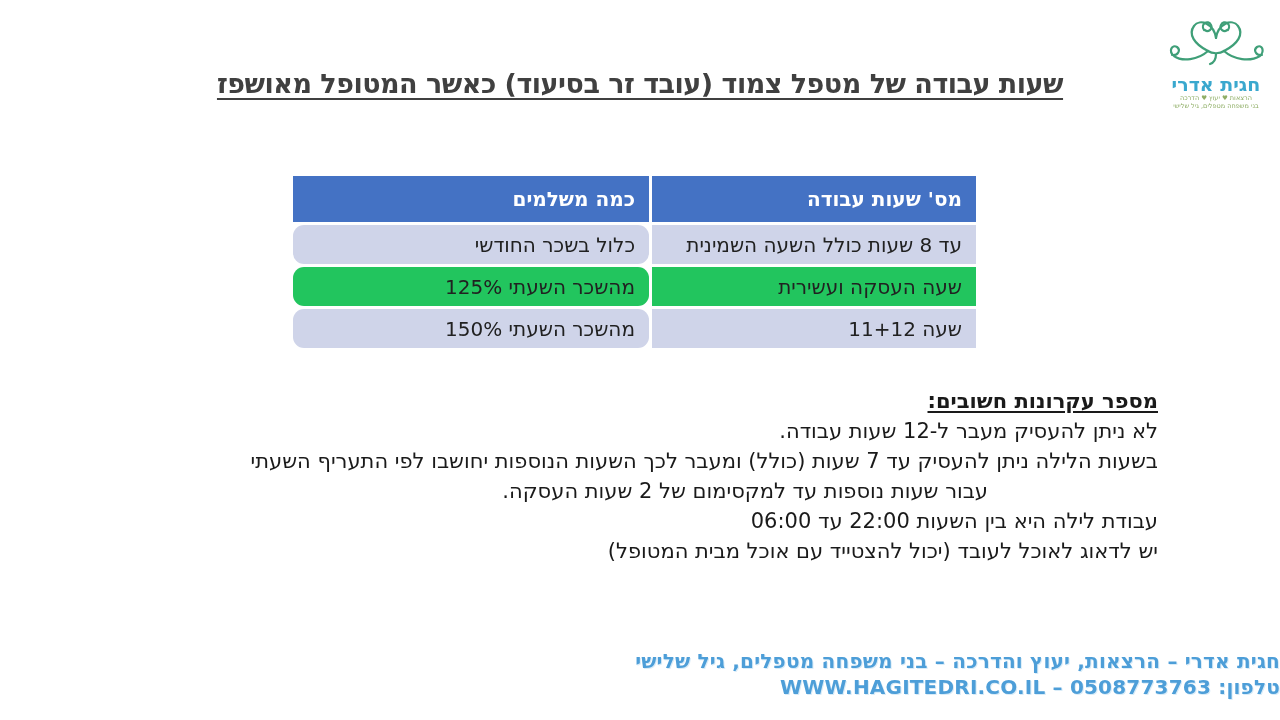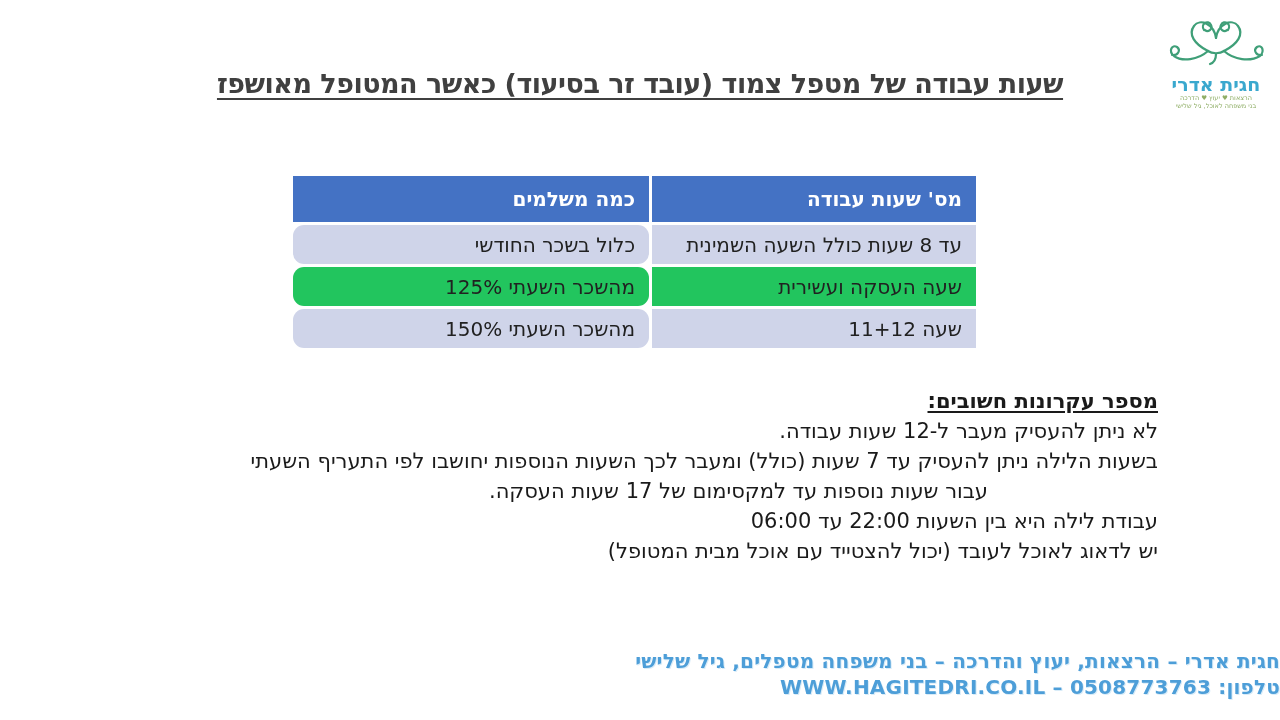--- a/index.html
+++ b/index.html
@@ -104,21 +104,21 @@
 
           <path d="M44 47 C34 56 18 58 10 52 C4 47 8 40 13 43 C17 46 14 52 8 51"></path>
 
           <path d="M60 47 C70 56 86 58 96 52 C101 47 98 40 93 43 C89 46 92 52 98 51"></path>
           <path d="M52 50 c0 6 -3 9 -6 10"></path>
         </g>
       </svg>
     </span>
     <div class="logo-name">חגית אדרי</div>
     <div class="logo-tag">הרצאות ♥ יעוץ ♥ הדרכה</div>
-    <div class="logo-tag">בני משפחה לאוכל, גיל שלישי</div>
+    <div class="logo-tag">בני משפחה מטפלים, גיל שלישי</div>
   </div>
 
   <table class="work" dir="rtl">
     <colgroup>
         <col class="c-hours">
         <col class="c-pay">
       </colgroup>
     <thead>
       <tr>
         <th>מס' שעות עבודה</th>
@@ -138,21 +138,21 @@
         <td class="hours">שעה 11+12</td>
         <td class="pay">150% מהשכר השעתי</td>
       </tr>
     </tbody>
   </table>
 
   <div class="principles">
     <div class="heading">מספר עקרונות חשובים:</div>
     <div class="line">לא ניתן להעסיק מעבר ל-12 שעות עבודה.</div>
     <div class="line">בשעות הלילה ניתן להעסיק עד 7 שעות (כולל) ומעבר לכך השעות הנוספות יחושבו לפי התעריף השעתי</div>
-    <div class="line indent">עבור שעות נוספות עד למקסימום של 17 שעות העסקה.</div>
+    <div class="line indent">עבור שעות נוספות עד למקסימום של 2 שעות העסקה.</div>
     <div class="line">עבודת לילה היא בין השעות 22:00 עד 06:00</div>
     <div class="line">יש לדאוג לאוכל לעובד (יכול להצטייד עם אוכל מבית המטופל)</div>
   </div>
 
   <div class="footer">
     <div>חגית אדרי – הרצאות, יעוץ והדרכה – בני משפחה מטפלים, גיל שלישי</div>
     <div>טלפון: 0508773763 – WWW.HAGITEDRI.CO.IL</div>
   </div>
 
 </div>

